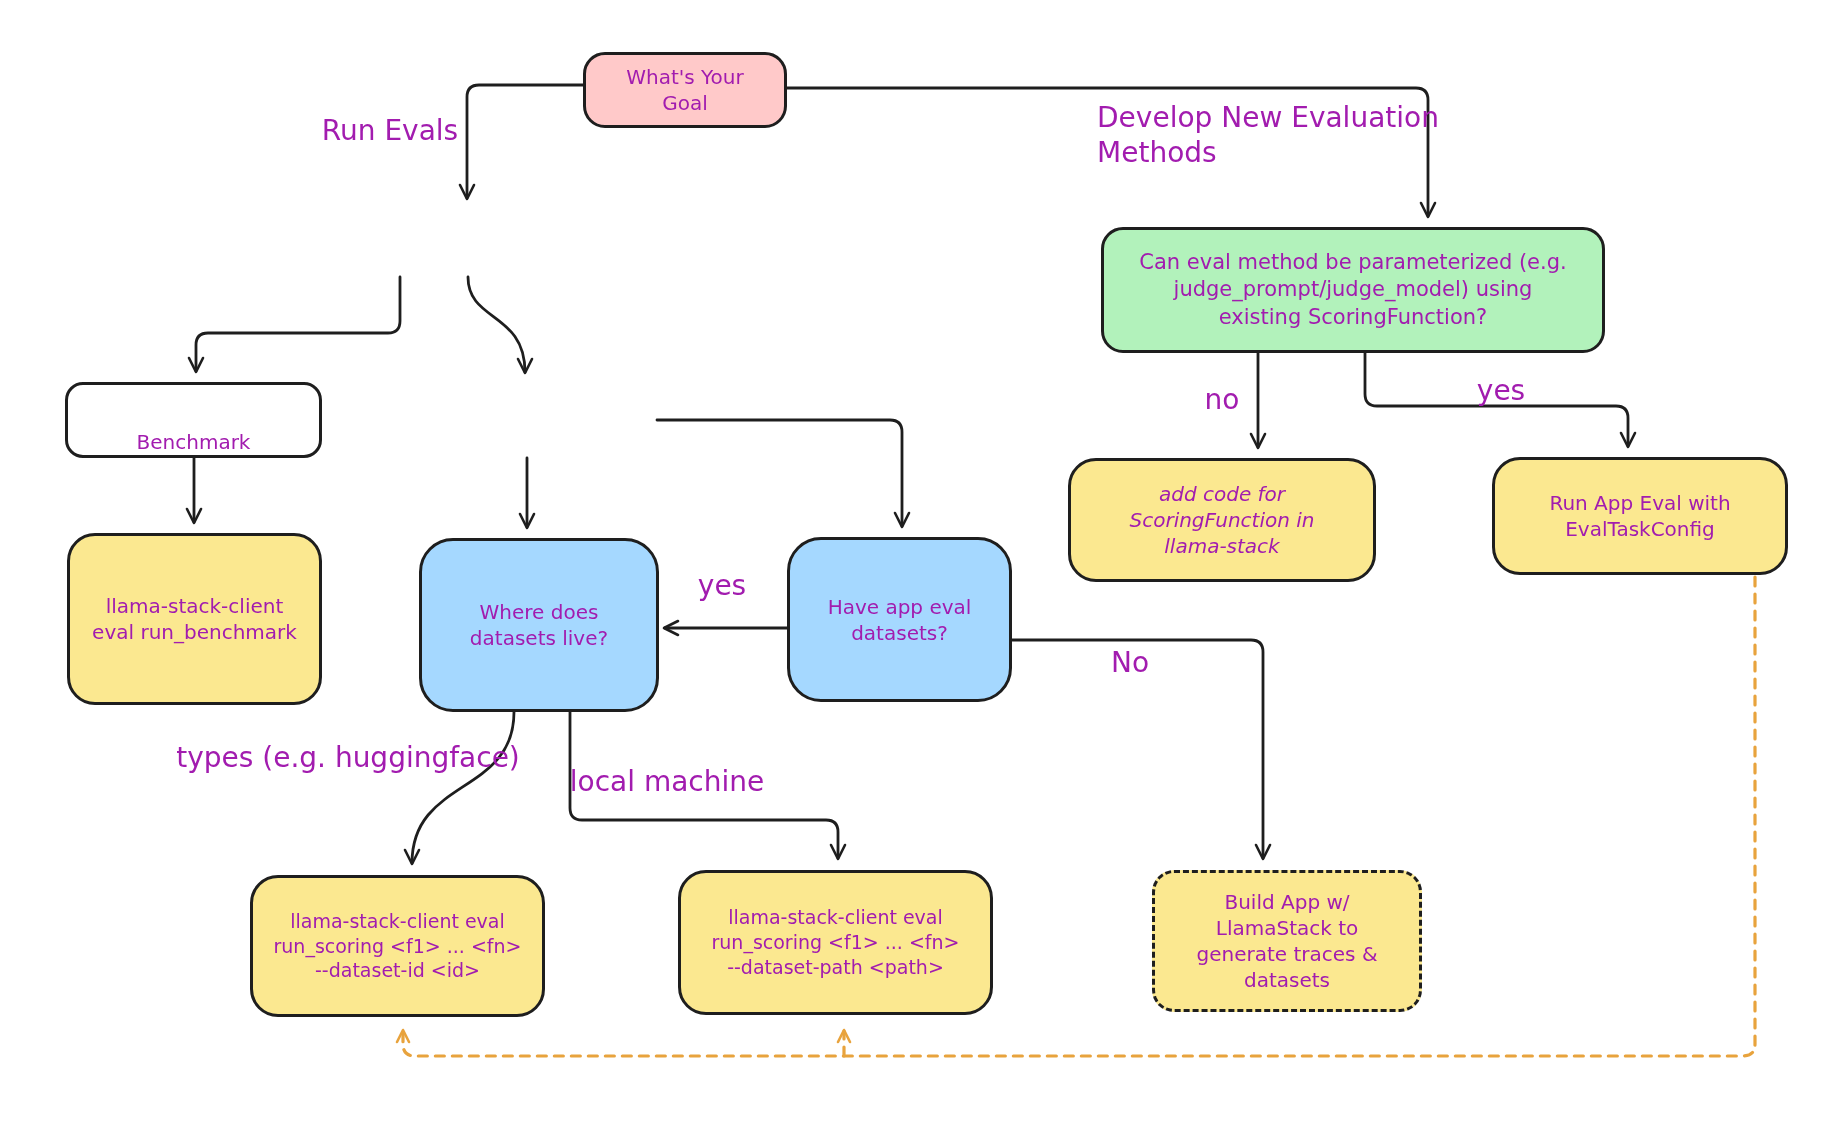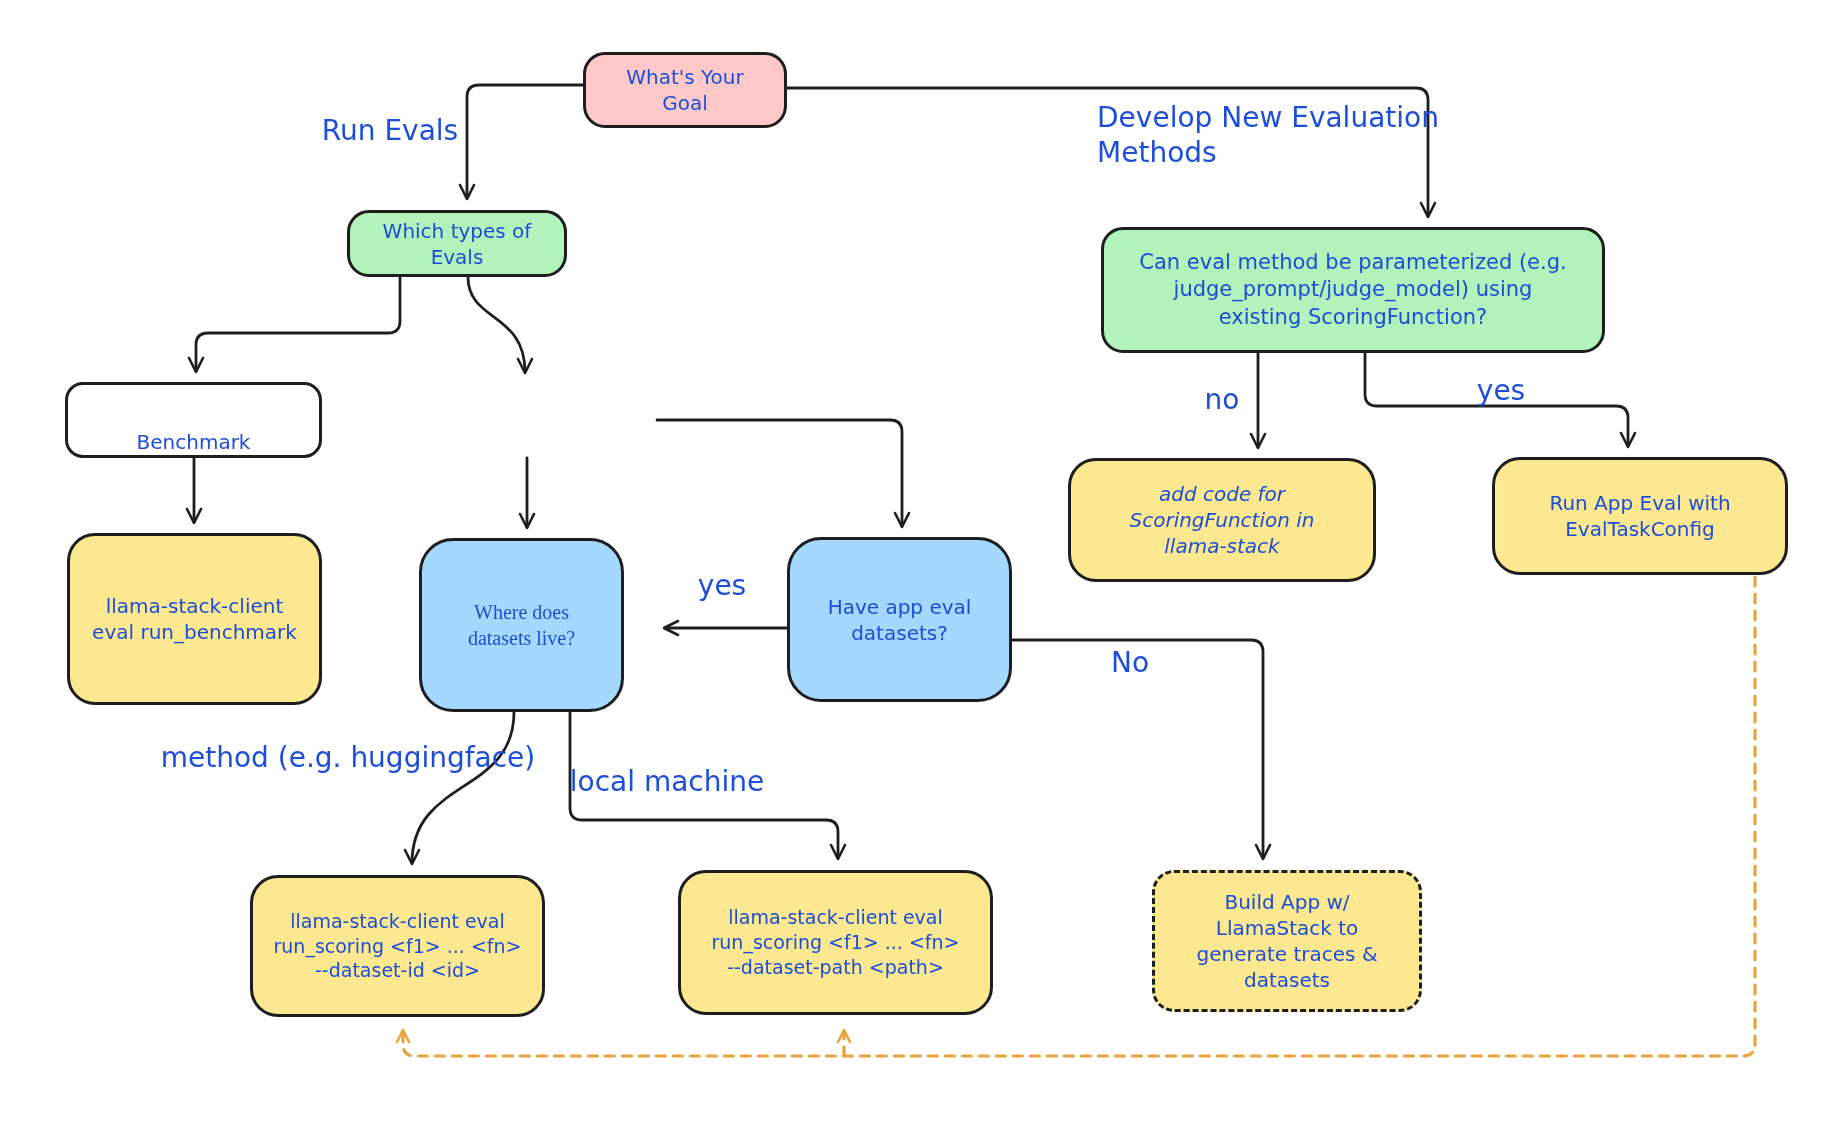--- a/index.html
+++ b/index.html
@@ -1,18 +1,18 @@
 <!DOCTYPE html>
 <html><head>
 <meta charset="utf-8">
 <style>
   html,body{margin:0;padding:0;background:#ffffff;}
   .canvas{
     position:relative;width:1840px;height:1124px;background:#ffffff;
-    font-family:"DejaVu Sans", sans-serif;color:#1d4ed8;overflow:hidden;
+    font-family:"DejaVu Sans", sans-serif;color:#a21caf;overflow:hidden;
   }
   .edges{position:absolute;left:0;top:0;width:1840px;height:1124px;pointer-events:none;}
   .edge{fill:none;stroke-width:2.8;stroke-linecap:round;}
   .edge.orange{stroke-width:3.2;stroke-dasharray:9 8;}
   .node{
     position:absolute;box-sizing:border-box;border:3px solid #1e1e1e;
     display:flex;align-items:center;justify-content:center;text-align:center;
     font-size:20px;line-height:1.3;
   }
   .node .lbl{white-space:pre-line;}
@@ -71,36 +71,32 @@
 
     <path class="edge orange" d="M 1755 577 L 1755 1044 Q 1755 1056 1743 1056 L 415 1056 Q 403 1056 403 1044 L 403 1031" marker-end="url(#arrowOrange)" stroke="#e8a33d"></path>
     <path class="edge orange" d="M 844 1056 L 844 1031" marker-end="url(#arrowOrange)" stroke="#e8a33d"></path>
   </svg>
 
   <div class="node r22" style="left: 583px; top: 52px; width: 204px; height: 76px; background: rgb(255, 201, 201);">
     <span class="lbl">What's Your
 Goal</span>
   </div>
 
-  <div class="node r22" style="left: 347px; top: 210px; width: 220px; height: 67px; background: rgb(178, 242, 187);">
-    <span class="lbl">Which types of
-Evals</span>
-  </div>
 
   <div class="node r18" style="left: 65px; top: 382px; width: 257px; height: 76px; background: rgb(255, 255, 255);">
     <span class="lbl">Benchmark</span>
   </div>
 
 
   <div class="node r28" style="left: 67px; top: 533px; width: 255px; height: 172px; background: rgb(251, 232, 144);">
     <span class="lbl">llama-stack-client
 eval run_benchmark</span>
   </div>
 
-  <div class="node r34" style="left: 419px; top: 538px; width: 205px; height: 174px; background: rgb(165, 216, 255); font-family: Liberation Serif, serif;">
+  <div class="node r34" style="left: 419px; top: 538px; width: 240px; height: 174px; background: rgb(165, 216, 255);">
     <span class="lbl">Where does
 datasets live?</span>
   </div>
 
   <div class="node r34" style="left: 787px; top: 537px; width: 225px; height: 165px; background: rgb(165, 216, 255);">
     <span class="lbl">Have app eval
 datasets?</span>
   </div>
 
   <div class="node r22 big-q" style="left: 1093px; top: 227px; width: 504px; height: 126px; background: rgb(178, 242, 187); margin-left: 8px;">
@@ -139,16 +135,16 @@
 datasets</span>
   </div>
 
   <div class="edge-label" style="left:390px;top:130px;">Run Evals</div>
   <div class="edge-label" style="left:1268px;top:135px;">Develop New Evaluation
 Methods</div>
   <div class="edge-label" style="left:1222px;top:399px;">no</div>
   <div class="edge-label" style="left:1501px;top:390px;">yes</div>
   <div class="edge-label" style="left:722px;top:585px;">yes</div>
   <div class="edge-label" style="left:1130px;top:662px;">No</div>
-  <div class="edge-label" style="left:348px;top:757px;">method (e.g. huggingface)</div>
+  <div class="edge-label" style="left:348px;top:757px;">types (e.g. huggingface)</div>
   <div class="edge-label" style="left:667px;top:781px;">local machine</div>
 
 </div>
 
 </body></html>

